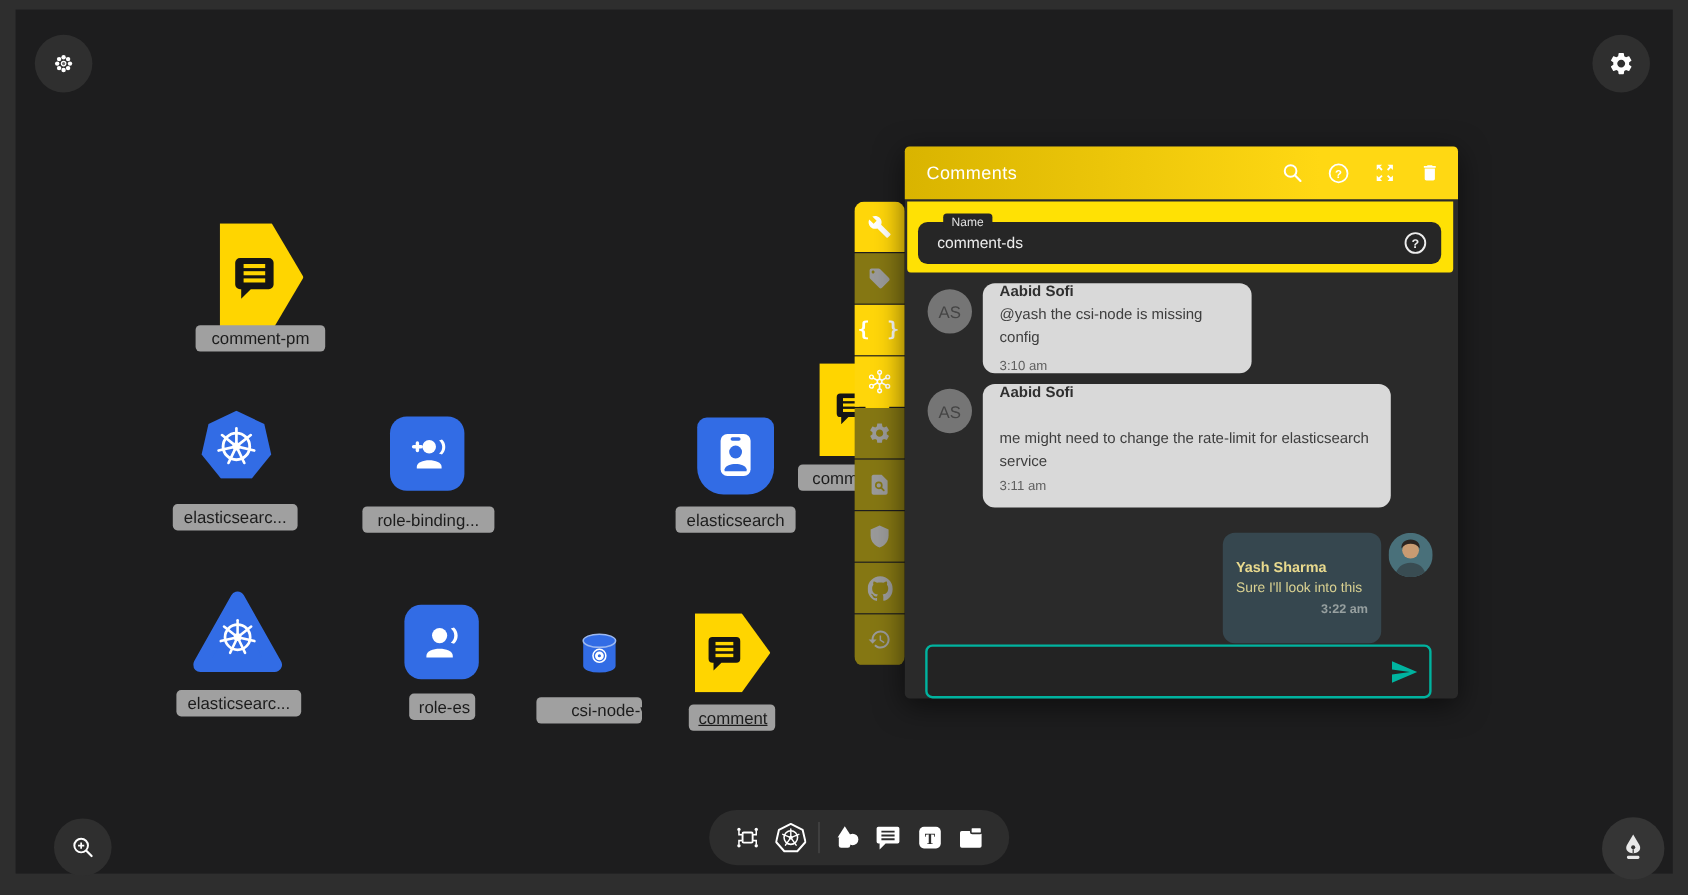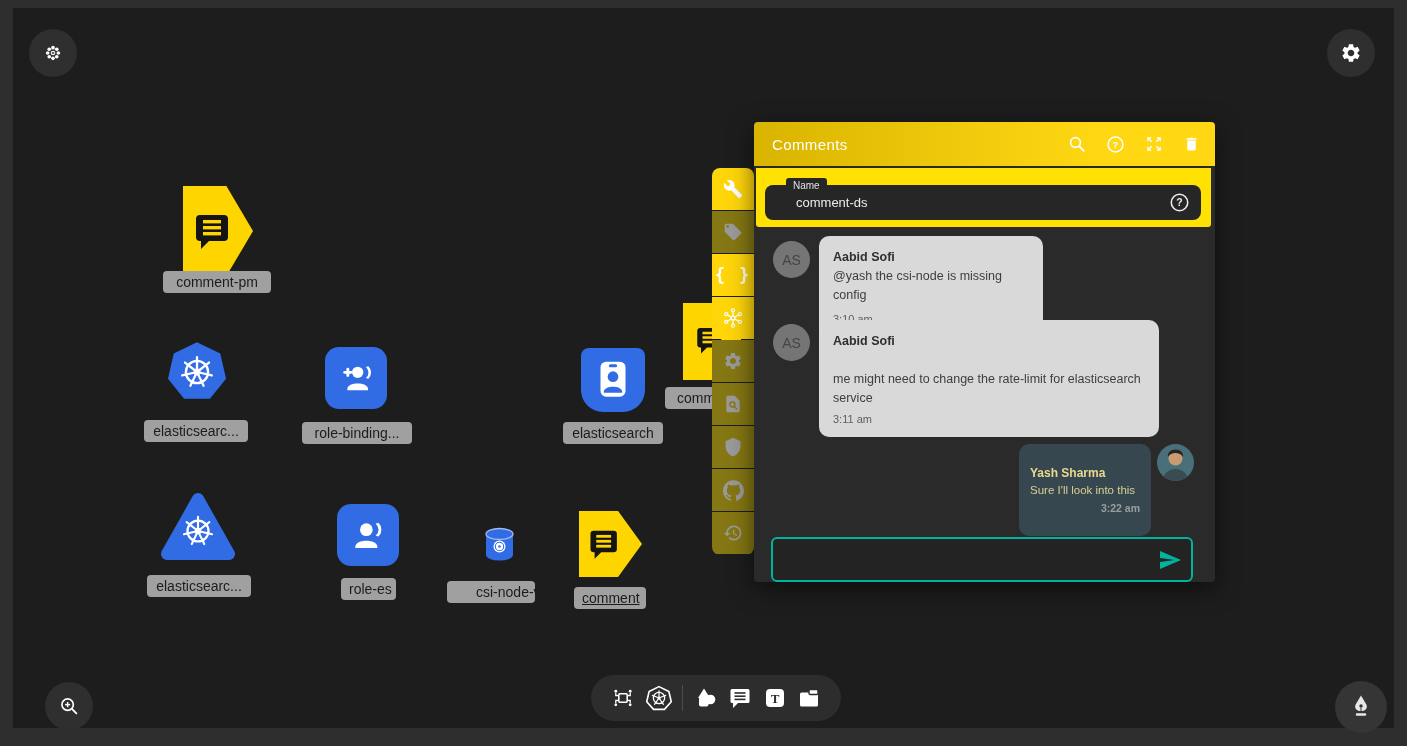--- a/index.html
+++ b/index.html
@@ -34,25 +34,25 @@
   
   #comments-panel { position:absolute; left:741px; top:114px; width:461px; height:460px; background:#2a2a2a; border-radius:4px; box-shadow:0 6px 24px rgba(0,0,0,.55); z-index:10; }
   #panel-header { position:absolute; left:0; top:0; width:461px; height:44px; background:linear-gradient(90deg,#d9b400 0%, #ffd813 75%); border-radius:4px 4px 0 0; display:flex; align-items:center; }
   #panel-title { color:#ffffff; font-size:15px; margin-left:18px; letter-spacing:.4px; }
   #header-icons { margin-left:auto; margin-right:15px; display:flex; gap:20px; align-items:center; }
   #header-icons svg { cursor:pointer; }
 
   #name-section { position:absolute; left:2px; top:46px; width:455px; height:59px; background:#ffe104; border-radius:0 0 3px 3px; }
   #name-input-wrap { position:absolute; left:9px; top:17px; width:436px; height:35px; background:#262626; border-radius:8px; }
   #name-label { position:absolute; left:21px; top:-7px; background:#262626; color:#e0e0e0; font-size:10px; padding:2px 7px; border-radius:3px; z-index:2; }
-  #name-input { position:absolute; left:0; top:0; width:100%; height:100%; background:transparent; border:none; outline:none; color:#ececec; font-size:13px; padding-left:31px; font-family:"Liberation Sans", sans-serif; }
+  #name-input { position:absolute; left:0; top:0; width:100%; height:100%; background:transparent; border:none; outline:none; color:#ececec; font-size:13px; padding-left:16px; font-family:"Liberation Sans", sans-serif; }
   #name-help { position:absolute; right:11px; top:7px; cursor:pointer; }
 
   .msg-avatar { position:absolute; width:37px; height:37px; border-radius:50%; background:#757575; color:#454545; display:flex; align-items:center; justify-content:center; font-size:14px; }
-  .bubble { position:absolute; background:#d9d9d9; border-radius:10px; padding:14px 14px; }
+  .bubble { position:absolute; background:#d9d9d9; border-radius:10px; padding:0 14px; }
   .bubble .author { font-size:12.5px; font-weight:bold; color:#2f2f2f; }
   .bubble .text { font-size:12.5px; color:#3e3e3e; margin-top:3px; line-height:1.5; }
   .bubble .time { font-size:11px; color:#5f5f5f; margin-top:8px; }
   .bubble.dark { background:#36474f; }
   .bubble.dark .author { color:#e9da8e; }
   .bubble.dark .text { color:#d8d091; }
   .bubble.dark .time { color:#97a0a0; text-align:right; margin-top:3px;font-weight:bold; }
   .photo-avatar { position:absolute; width:37px; height:37px; border-radius:50%; overflow:hidden; }
 
   #chat-input-wrap { position:absolute; left:17px; top:415px; width:422px; height:45px; border:2px solid #00b39f; border-radius:6px; background:#232323; }

